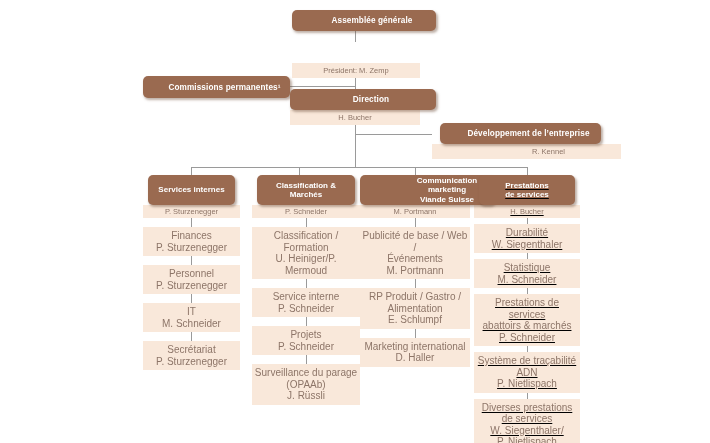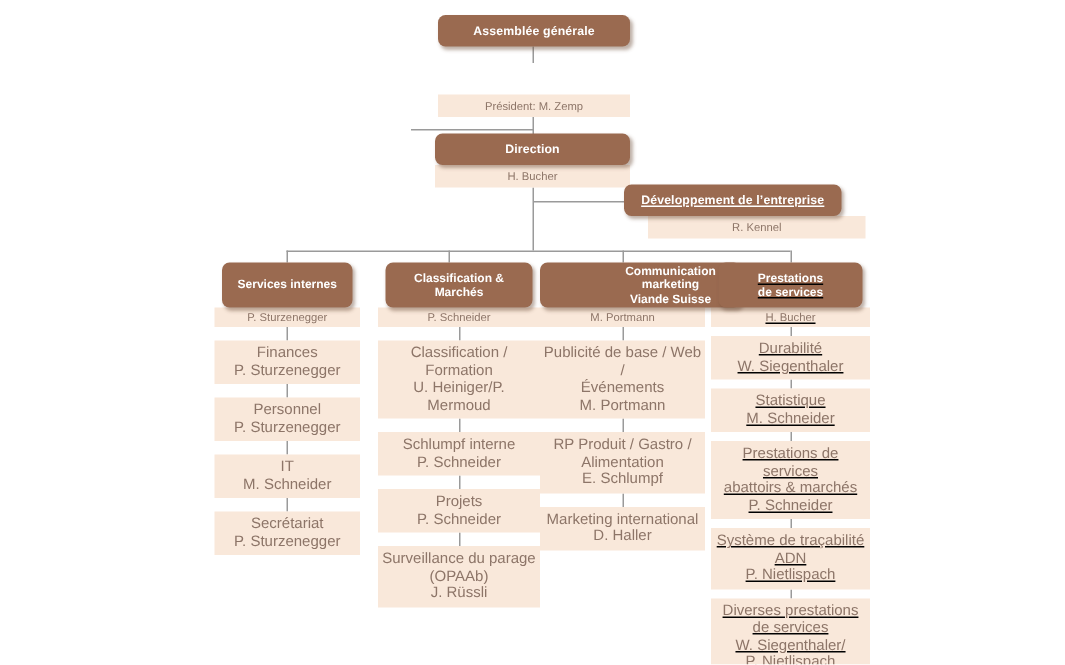--- a/index.html
+++ b/index.html
@@ -28,21 +28,21 @@
     background: var(--box_cream);
     color: var(--text_on_cream);
     display: flex;
     align-items: center;
     justify-content: center;
     text-align: center;
     position: relative;
     z-index: 1;
   }
   .abs { position: absolute; }
-  .topbox { font-size: 8.2px; white-space: nowrap; letter-spacing: 0.1px; }
+  .topbox { font-size: 8.2px; white-space: nowrap; letter-spacing: 0.1px; padding-left: 16px; }
   .sub { font-size: 7.5px; }
   .vline, .hline { position: absolute; background: var(--connector); z-index: 0; }
   .vline { width: 1px; }
   .hline { height: 1px; }
   .column {
     position: absolute;
     top: 175px;
     display: flex;
     flex-direction: column;
     align-items: stretch;
@@ -83,28 +83,29 @@
 
 <div class="canvas">
 
   <div class="abs brown topbox" style="left:292px; top:10px; width:128px; height:21px;">Assemblée générale</div>
   <div class="vline" style="left:355px; top:31px; height:11px;"></div>
 
   <div class="abs cream sub" style="left:292px; top:63px; width:128px; height:15px;">Président: M. Zemp</div>
   <div class="vline" style="left:355px; top:78px; height:12px;"></div>
 
   <div class="hline" style="left:274px; top:86px; width:82px;"></div>
+  <div class="abs brown topbox" style="left:143px; top:76px; width:131px; height:22px;">Commissions permanentes¹</div>
 
   <div class="abs brown topbox" style="left:290px; top:89px; width:130px; height:21px;">Direction</div>
   <div class="abs cream sub" style="left:290px; top:110px; width:130px; height:15px;">H. Bucher</div>
   <div class="vline" style="left:355px; top:125px; height:42px;"></div>
 
   <div class="hline" style="left:356px; top:134px; width:76px;"></div>
-  <div class="abs brown topbox" style="left:416px; top:123px; width:145px; height:21px;text-decoration:underline;">Développement de l’entreprise</div>
-  <div class="abs cream sub" style="left:432px; top:144px; width:145px; height:15px;">R. Kennel</div>
+  <div class="abs brown topbox" style="left:440px; top:123px; width:145px; height:21px;">Développement de l’entreprise</div>
+  <div class="abs cream sub" style="left:432px; top:144px; width:145px; height:15px;padding-left:44px;">R. Kennel</div>
 
   <div class="hline" style="left:191px; top:167px; width:336px;"></div>
   <div class="vline" style="left:191px; top:167px; height:8px;"></div>
   <div class="vline" style="left:299px; top:167px; height:8px;"></div>
   <div class="vline" style="left:415px; top:167px; height:8px;"></div>
   <div class="vline" style="left:527px; top:167px; height:8px;"></div>
 
   <div class="column" style="left:143px; width:97px;" data-items="0">
     <div class="col-header brown">Services internes</div>
     <div class="col-head-name cream">P. Sturzenegger</div>
@@ -124,21 +125,21 @@
 
   <div class="column" style="left:252px; width:108px;" data-items="1">
     <div class="col-header brown">Classification &amp;
 Marchés</div>
     <div class="col-head-name cream">P. Schneider</div>
   <div class="stub"></div>
       <div class="item cream">Classification /
 Formation
 U. Heiniger/P. Mermoud</div>
       <div class="stub"></div>
-      <div class="item cream">Schlumpf interne
+      <div class="item cream">Service interne
 P. Schneider</div>
       <div class="stub"></div>
       <div class="item cream">Projets
 P. Schneider</div>
       <div class="stub"></div>
       <div class="item cream">Surveillance du parage
 (OPAAb)
 J. Rüssli</div>
     </div>
 

